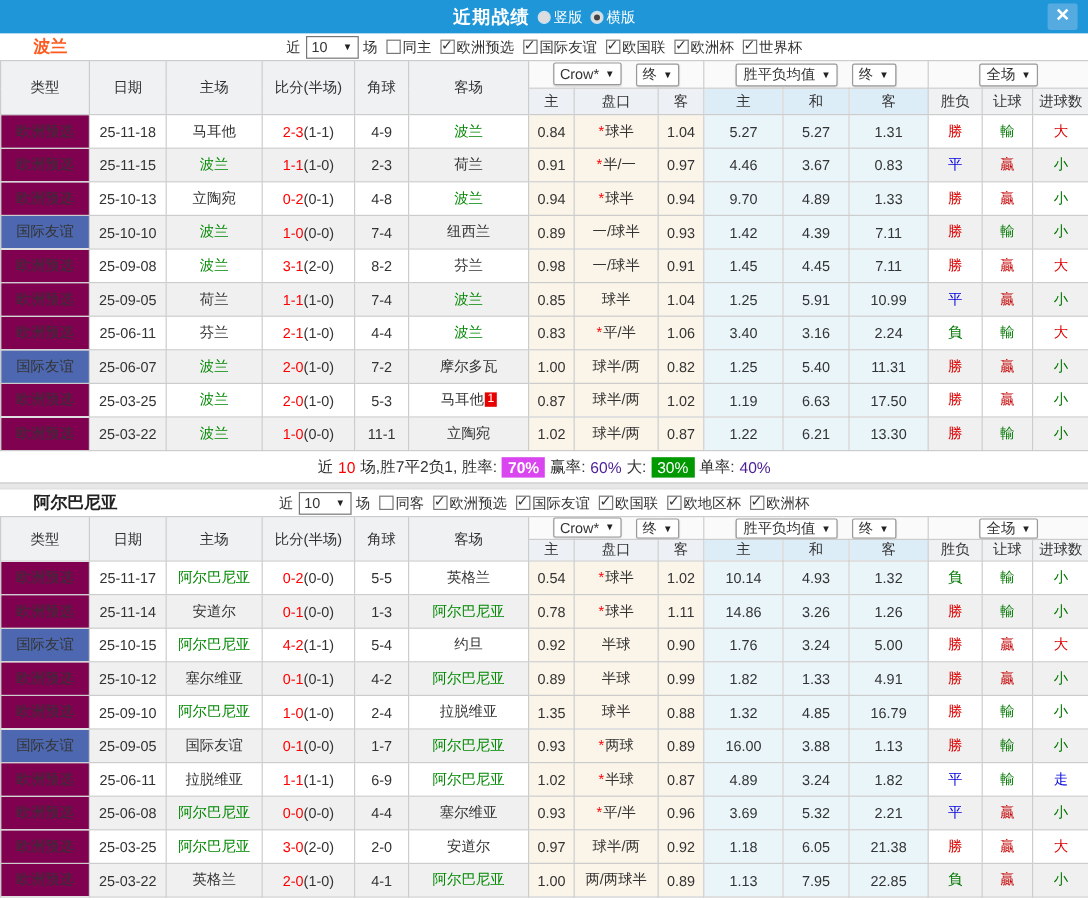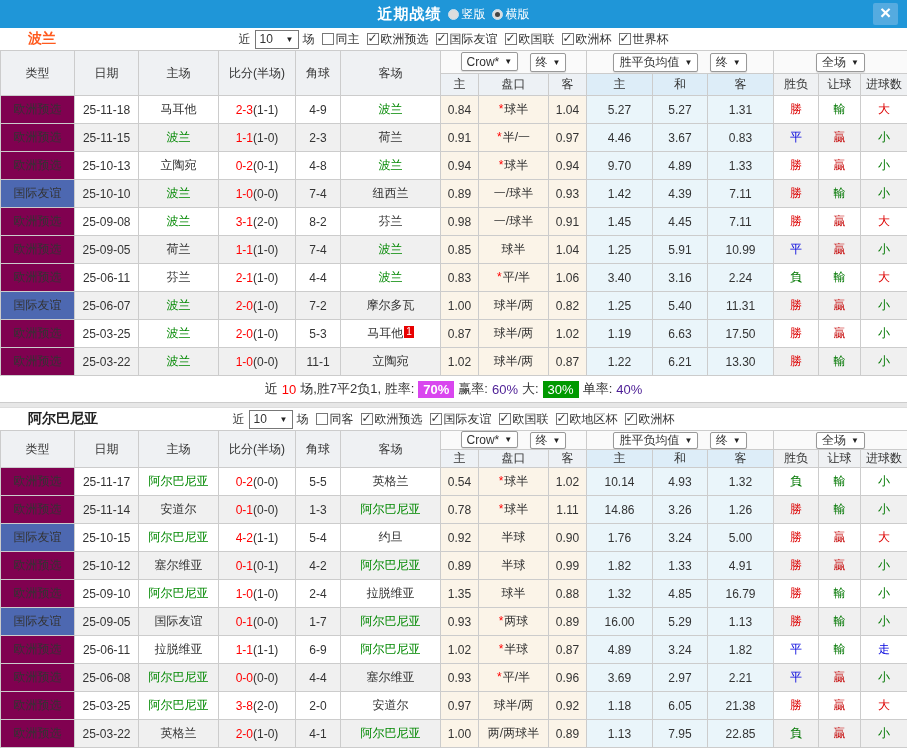--- a/index.html
+++ b/index.html
@@ -536,21 +536,21 @@
         <td class="type-cell" style="background: rgb(77, 104, 177);">国际友谊</td>
         <td>25-09-05</td>
         <td><span>国际友谊</span></td>
         <td><span class="score">0-1</span><span class="half">(0-0)</span></td>
         <td>1-7</td>
         <td><span class="self-team">阿尔巴尼亚</span></td>
         <td class="pk-col">0.93</td>
         <td class="pk-col"><span class="star">*</span>两球</td>
         <td class="pk-col">0.89</td>
         <td class="avg-col">16.00</td>
-        <td class="avg-col">5.29</td>
+        <td class="avg-col">3.88</td>
         <td class="avg-col">1.13</td>
         <td style="color: rgb(221, 0, 0);">勝</td>
         <td style="color: rgb(0, 119, 0);">輸</td>
         <td style="color: rgb(0, 119, 0);">小</td>
       </tr>
       <tr>
         <td class="type-cell" style="background: rgb(128, 1, 80);">欧洲预选</td>
         <td>25-06-11</td>
         <td><span>拉脱维亚</span></td>
         <td><span class="score">1-1</span><span class="half">(1-1)</span></td>
@@ -570,31 +570,31 @@
         <td class="type-cell" style="background: rgb(128, 1, 80);">欧洲预选</td>
         <td>25-06-08</td>
         <td><span class="self-team">阿尔巴尼亚</span></td>
         <td><span class="score">0-0</span><span class="half">(0-0)</span></td>
         <td>4-4</td>
         <td><span>塞尔维亚</span></td>
         <td class="pk-col">0.93</td>
         <td class="pk-col"><span class="star">*</span>平/半</td>
         <td class="pk-col">0.96</td>
         <td class="avg-col">3.69</td>
-        <td class="avg-col">2.97</td>
+        <td class="avg-col">5.32</td>
         <td class="avg-col">2.21</td>
         <td style="color: rgb(0, 0, 221);">平</td>
         <td style="color: rgb(196, 0, 0);">贏</td>
         <td style="color: rgb(0, 119, 0);">小</td>
       </tr>
       <tr>
         <td class="type-cell" style="background: rgb(128, 1, 80);">欧洲预选</td>
         <td>25-03-25</td>
         <td><span class="self-team">阿尔巴尼亚</span></td>
-        <td><span class="score">3-8</span><span class="half">(2-0)</span></td>
+        <td><span class="score">3-0</span><span class="half">(2-0)</span></td>
         <td>2-0</td>
         <td><span>安道尔</span></td>
         <td class="pk-col">0.97</td>
         <td class="pk-col">球半/两</td>
         <td class="pk-col">0.92</td>
         <td class="avg-col">1.18</td>
         <td class="avg-col">6.05</td>
         <td class="avg-col">21.38</td>
         <td style="color: rgb(221, 0, 0);">勝</td>
         <td style="color: rgb(196, 0, 0);">贏</td>

